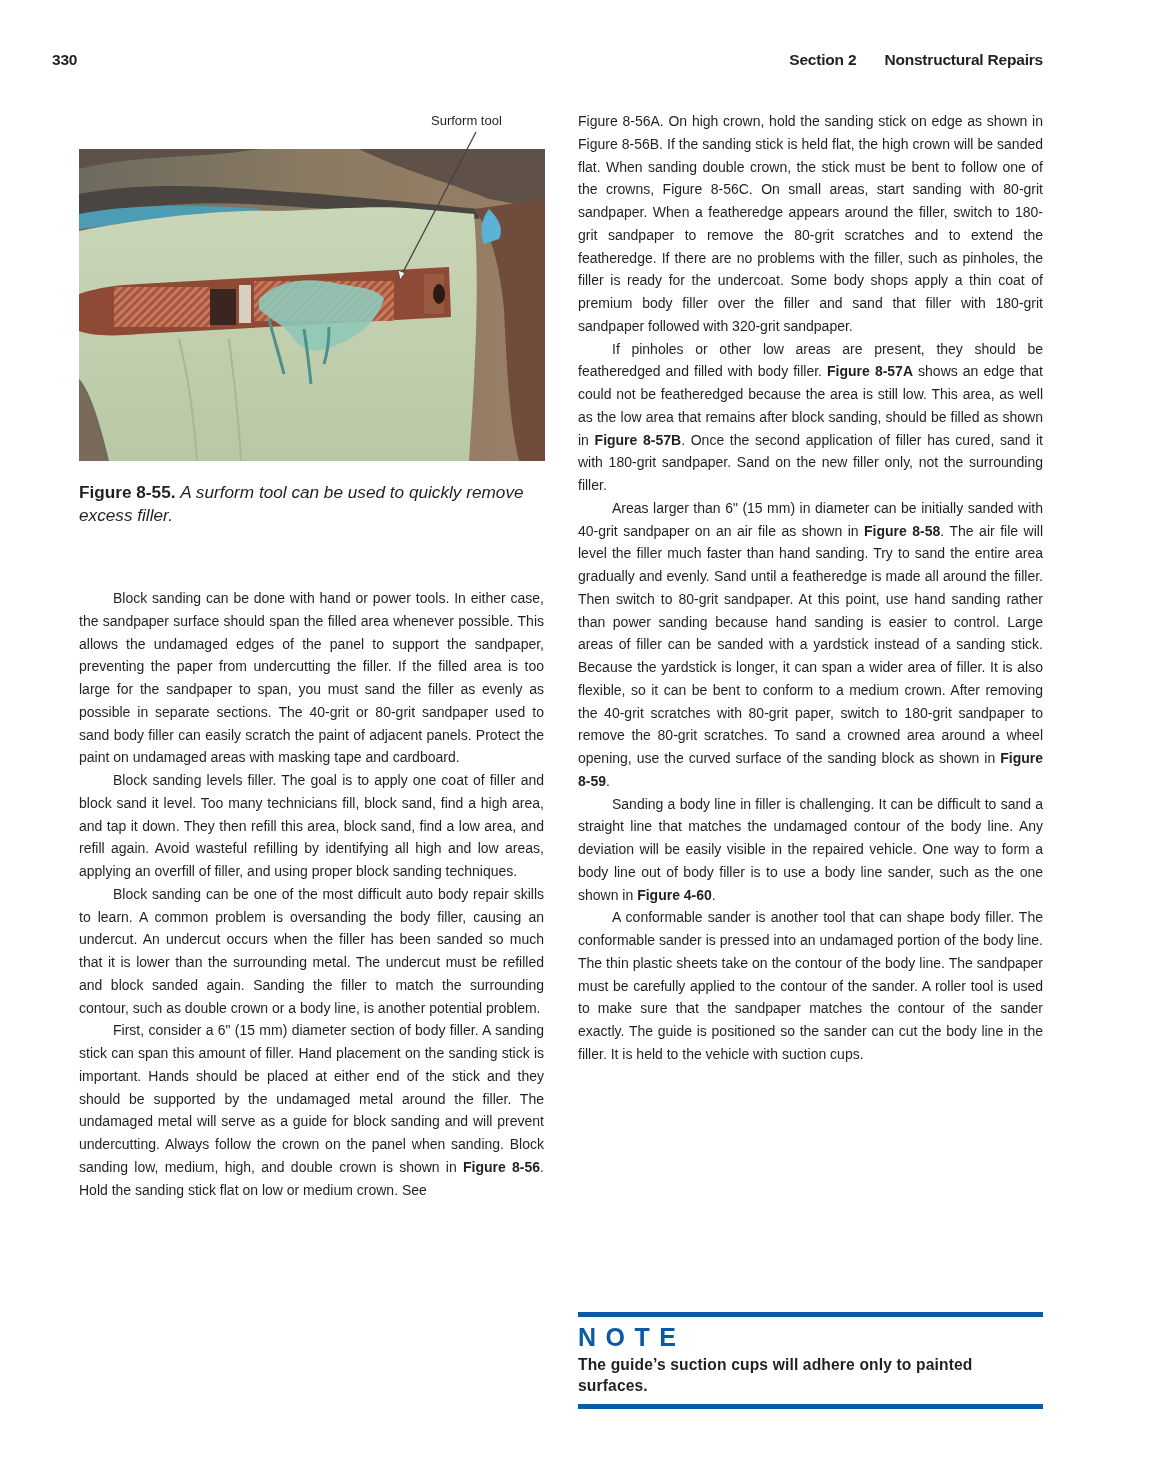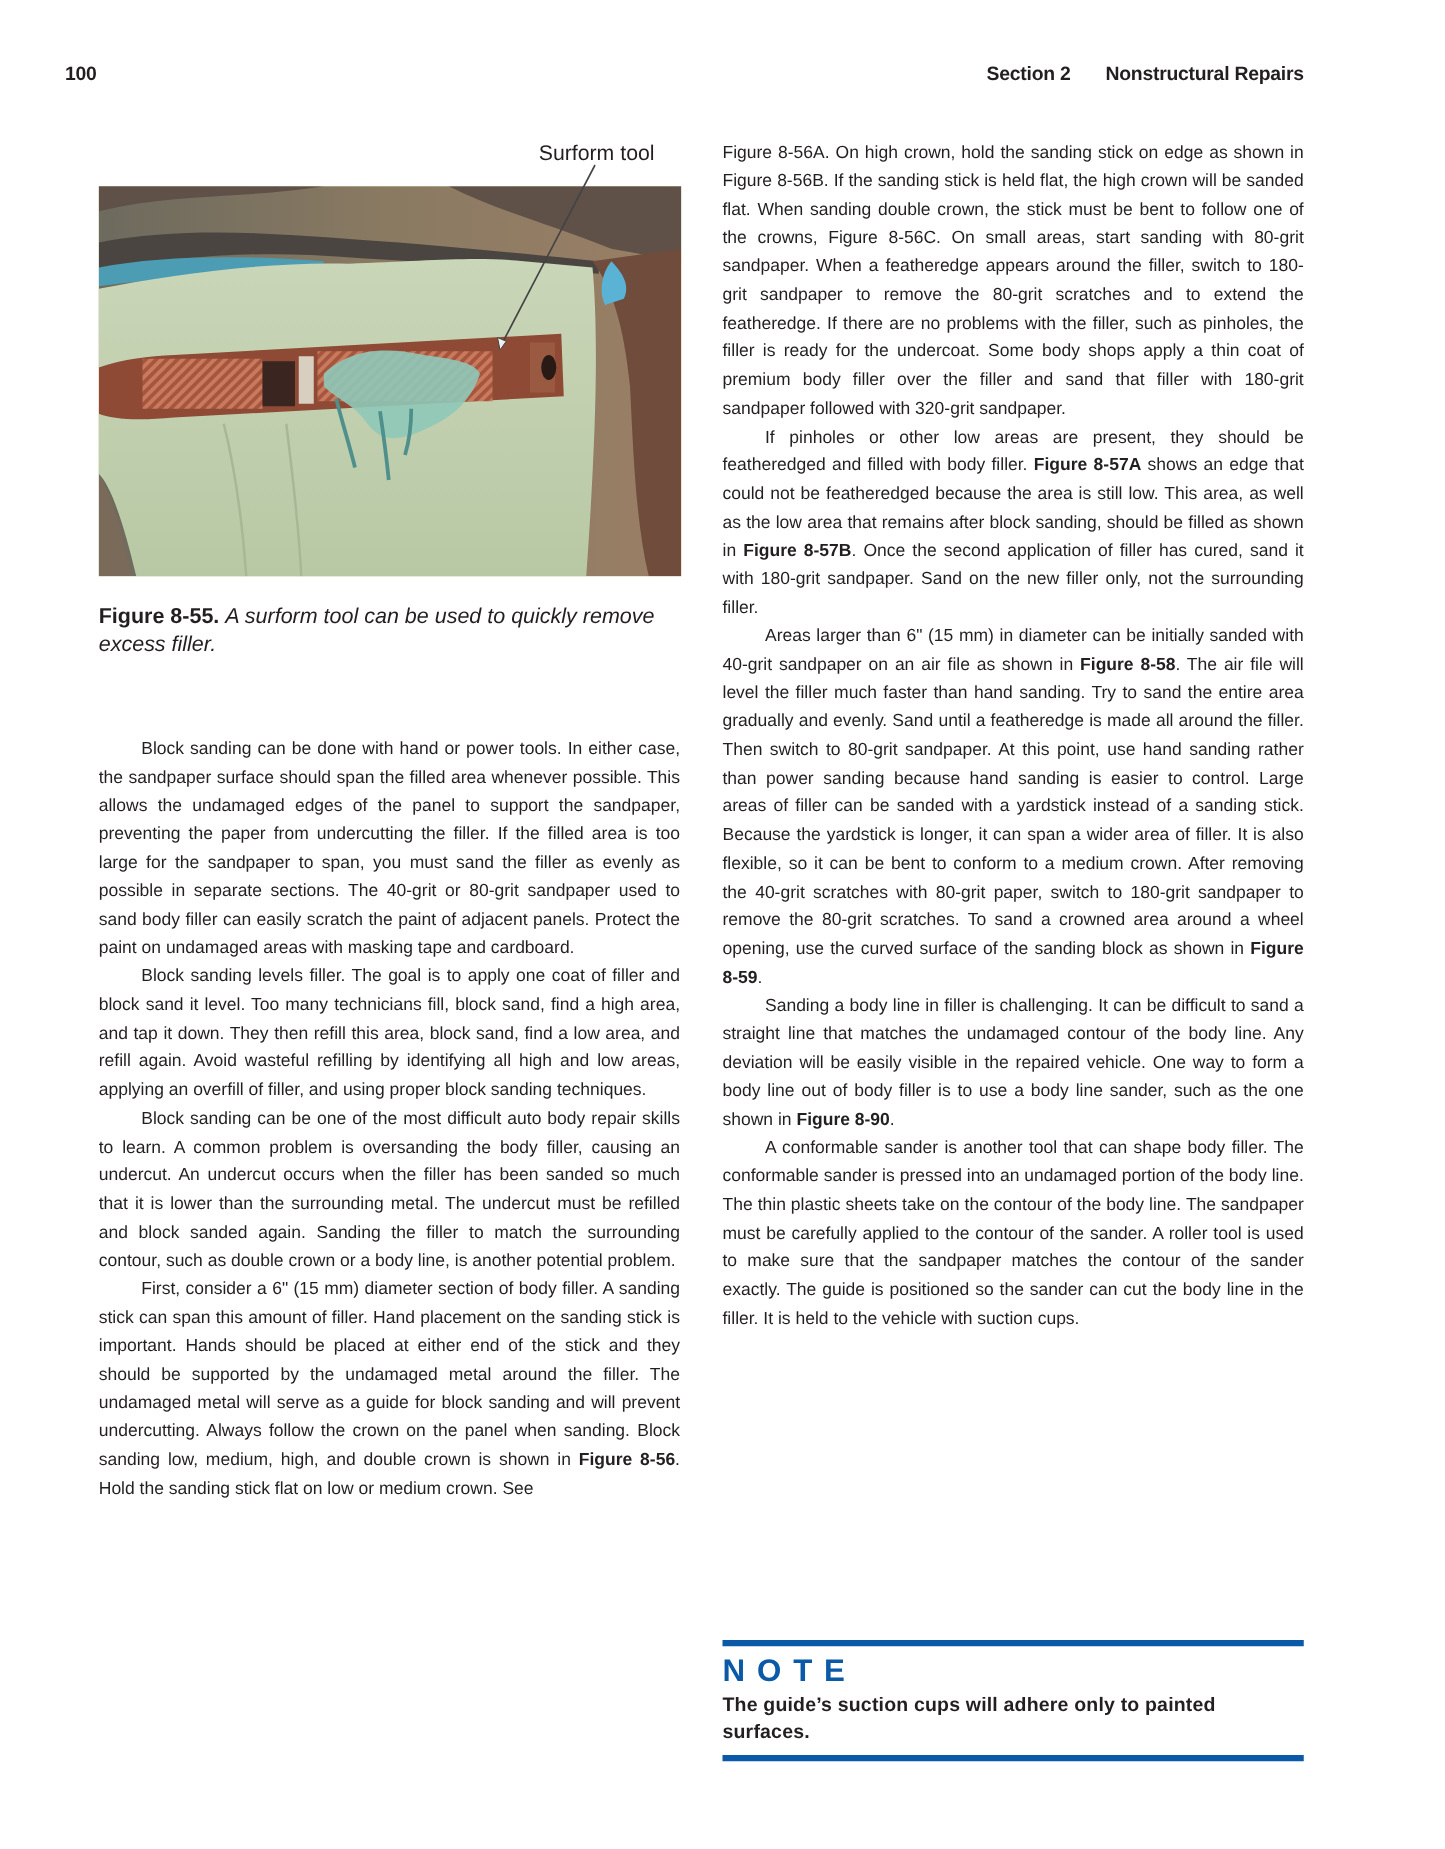--- a/index.html
+++ b/index.html
@@ -20,21 +20,21 @@
   .col { position: absolute; width: 465px; font-size: 14px; line-height: 22.75px; text-align: justify; }
   .col p { margin: 0; }
   .col p.indent { text-indent: 34px; }
   .col b { font-weight: bold; }
 
   .left-col { left: 79px; top: 587px; }
   .right-col { left: 578px; top: 110px; }
 
   
   .figure-label {
-    position: absolute; left: 431px; top: 113px; font-size: 17px; color: #231f20;
+    position: absolute; left: 431px; top: 113px; font-size: 13px; color: #231f20;
   }
   .figure-photo {
     position: absolute; left: 79px; top: 149px; width: 466px; height: 312px; overflow: hidden;
     background: #b2a482;
   }
   .figure-photo svg { display: block; }
   .leader-line { position: absolute; left: 0; top: 0; pointer-events: none; }
 
   .caption {
     position: absolute; left: 79px; top: 481px; width: 465px;
@@ -52,21 +52,21 @@
   }
   .note-text {
     font-weight: bold; font-size: 15.6px; line-height: 21px; margin-top: 2px; width: 440px;
     letter-spacing: 0.15px;
   }
   .note-rule.bottom { margin-top: 8px; }
 </style>
 </head>
 <body>
 
-<div class="header-left">100</div>
+<div class="header-left">330</div>
 <div class="header-right">
   <span class="sec-num">Section 2</span><span>Nonstructural Repairs</span>
 </div>
 
 <div class="figure-label">Surform tool</div>
 
 <div class="figure-photo">
   <svg width="466" height="312" viewBox="0 0 466 312">
     <defs>
       <linearGradient id="bg" x1="0" y1="0" x2="1" y2="0">
@@ -125,21 +125,21 @@
   <p class="indent">Block sanding can be done with hand or power tools. In either case, the sandpaper surface should span the filled area whenever possible. This allows the undamaged edges of the panel to support the sandpaper, preventing the paper from undercutting the filler. If the filled area is too large for the sandpaper to span, you must sand the filler as evenly as possible in separate sections. The 40-grit or 80-grit sandpaper used to sand body filler can easily scratch the paint of adjacent panels. Protect the paint on undamaged areas with masking tape and cardboard.</p>
   <p class="indent">Block sanding levels filler. The goal is to apply one coat of filler and block sand it level. Too many technicians fill, block sand, find a high area, and tap it down. They then refill this area, block sand, find a low area, and refill again. Avoid wasteful refilling by identifying all high and low areas, applying an overfill of filler, and using proper block sanding techniques.</p>
   <p class="indent">Block sanding can be one of the most difficult auto body repair skills to learn. A common problem is oversanding the body filler, causing an undercut. An undercut occurs when the filler has been sanded so much that it is lower than the surrounding metal. The undercut must be refilled and block sanded again. Sanding the filler to match the surrounding contour, such as double crown or a body line, is another potential problem.</p>
   <p class="indent"><span>First, consider a 6" (15 mm) diameter section of body filler. A sanding stick can span this amount of filler. Hand placement on the sanding stick is important. Hands should be placed at either end of the stick and they should be supported by the undamaged metal around the filler. The undamaged metal will serve as a guide for block sanding and will prevent undercutting. Always follow the crown on the panel when sanding. Block sanding low, medium, high, and double crown is shown in </span><b>Figure 8-56</b><span>. Hold the sanding stick flat on low or medium crown. See</span></p>
 </div>
 
 <div class="col right-col">
   <p>Figure 8-56A. On high crown, hold the sanding stick on edge as shown in Figure 8-56B. If the sanding stick is held flat, the high crown will be sanded flat. When sanding double crown, the stick must be bent to follow one of the crowns, Figure 8-56C. On small areas, start sanding with 80-grit sandpaper. When a featheredge appears around the filler, switch to 180-grit sandpaper to remove the 80-grit scratches and to extend the featheredge. If there are no problems with the filler, such as pinholes, the filler is ready for the undercoat. Some body shops apply a thin coat of premium body filler over the filler and sand that filler with 180-grit sandpaper followed with 320-grit sandpaper.</p>
   <p class="indent"><span>If pinholes or other low areas are present, they should be featheredged and filled with body filler. </span><b>Figure 8-57A</b><span> shows an edge that could not be featheredged because the area is still low. This area, as well as the low area that remains after block sanding, should be filled as shown in </span><b>Figure 8-57B</b><span>. Once the second application of filler has cured, sand it with 180-grit sandpaper. Sand on the new filler only, not the surrounding filler.</span></p>
   <p class="indent"><span>Areas larger than 6" (15 mm) in diameter can be initially sanded with 40-grit sandpaper on an air file as shown in </span><b>Figure 8-58</b><span>. The air file will level the filler much faster than hand sanding. Try to sand the entire area gradually and evenly. Sand until a featheredge is made all around the filler. Then switch to 80-grit sandpaper. At this point, use hand sanding rather than power sanding because hand sanding is easier to control. Large areas of filler can be sanded with a yardstick instead of a sanding stick. Because the yardstick is longer, it can span a wider area of filler. It is also flexible, so it can be bent to conform to a medium crown. After removing the 40-grit scratches with 80-grit paper, switch to 180-grit sandpaper to remove the 80-grit scratches. To sand a crowned area around a wheel opening, use the curved surface of the sanding block as shown in </span><b>Figure 8-59</b><span>.</span></p>
-  <p class="indent"><span>Sanding a body line in filler is challenging. It can be difficult to sand a straight line that matches the undamaged contour of the body line. Any deviation will be easily visible in the repaired vehicle. One way to form a body line out of body filler is to use a body line sander, such as the one shown in </span><b>Figure 8-90</b><span>.</span></p>
+  <p class="indent"><span>Sanding a body line in filler is challenging. It can be difficult to sand a straight line that matches the undamaged contour of the body line. Any deviation will be easily visible in the repaired vehicle. One way to form a body line out of body filler is to use a body line sander, such as the one shown in </span><b>Figure 4-60</b><span>.</span></p>
   <p class="indent">A conformable sander is another tool that can shape body filler. The conformable sander is pressed into an undamaged portion of the body line. The thin plastic sheets take on the contour of the body line. The sandpaper must be carefully applied to the contour of the sander. A roller tool is used to make sure that the sandpaper matches the contour of the sander exactly. The guide is positioned so the sander can cut the body line in the filler. It is held to the vehicle with suction cups.</p>
 </div>
 
 <div class="note-box">
   <div class="note-rule"></div>
   <div class="note-title">NOTE</div>
   <div class="note-text">The guide’s suction cups will adhere only to painted surfaces.</div>
   <div class="note-rule bottom"></div>
 </div>
 

